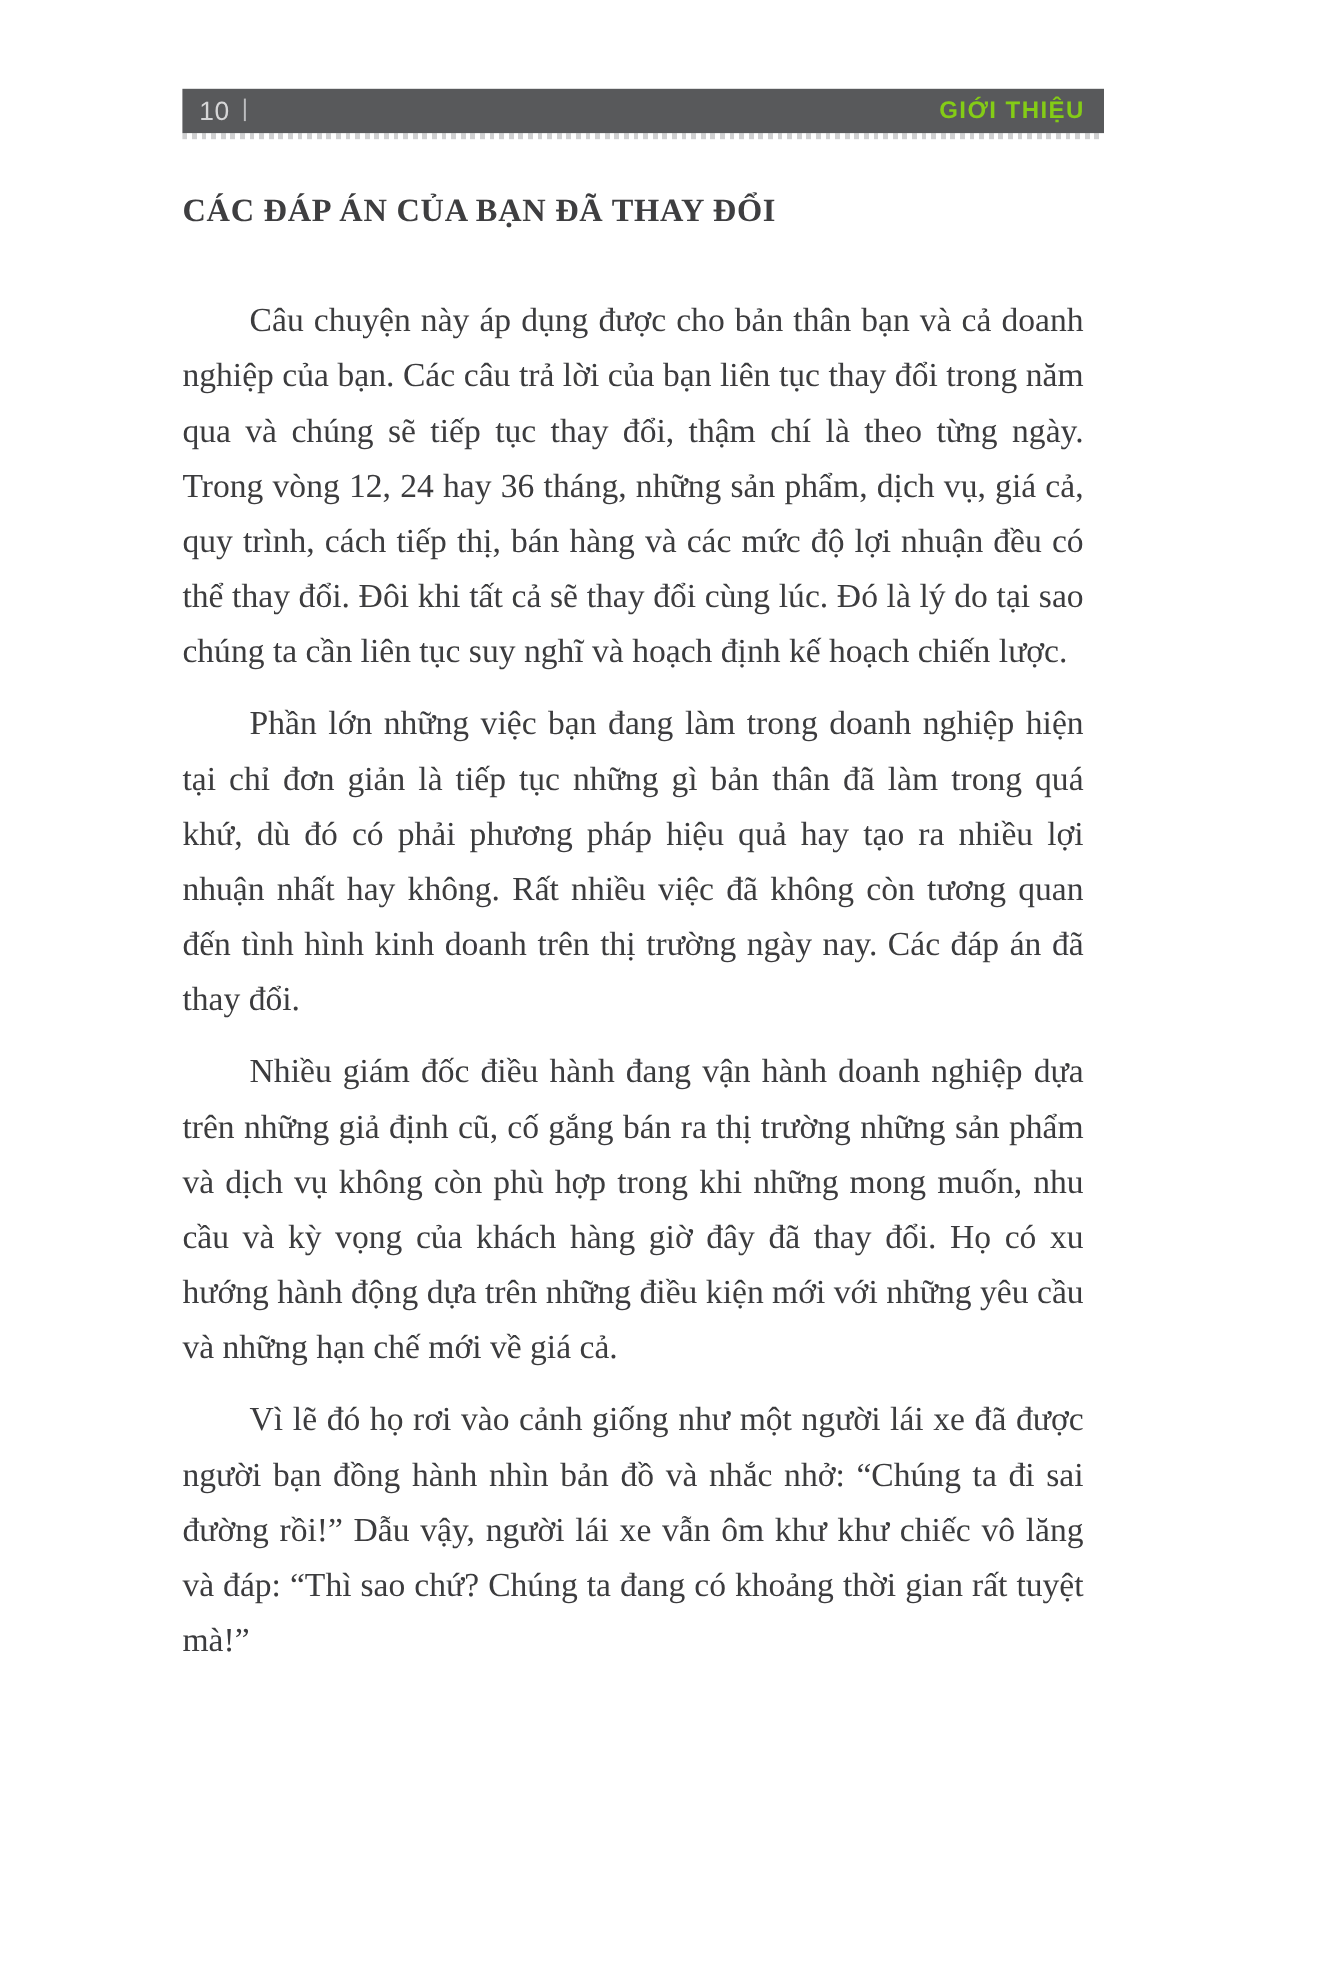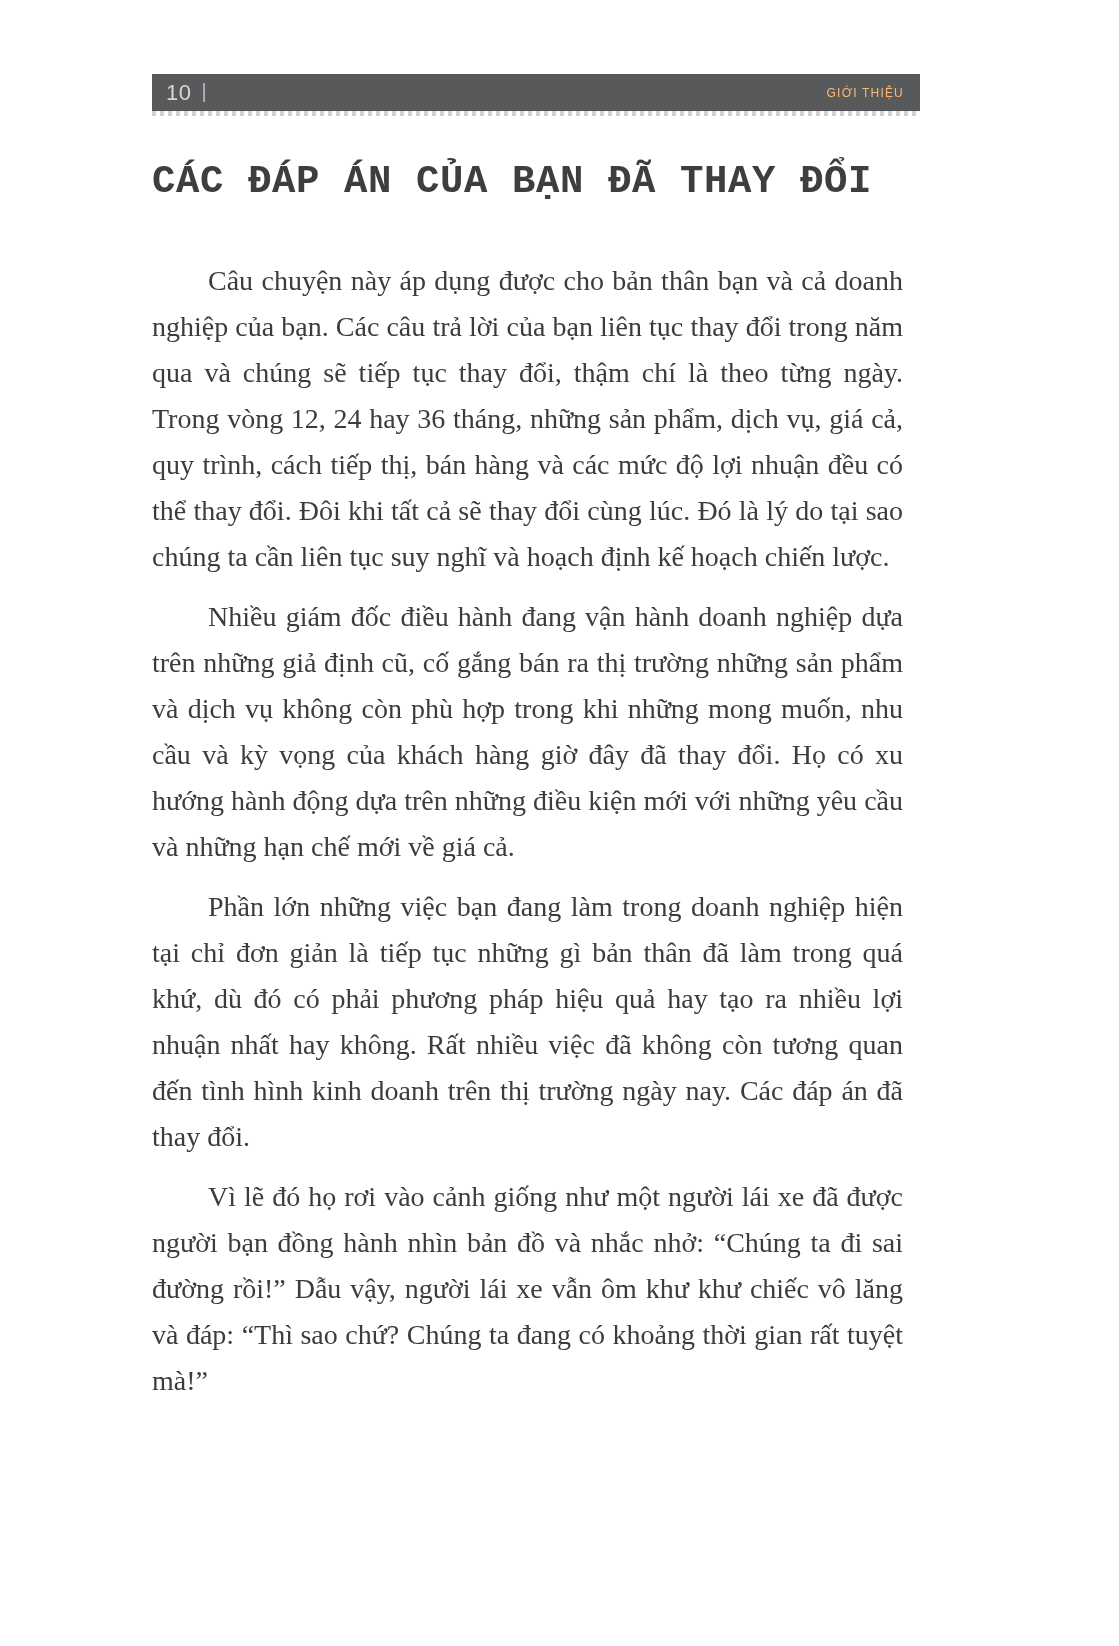--- a/index.html
+++ b/index.html
@@ -54,35 +54,35 @@
     color: #d6d6d7;
     font-size: 22px;
     letter-spacing: .5px;
   }
   .page-sep {
     color: #bcbdbf;
     font-size: 20px;
     transform: translateY(-1px);
   }
   .section-title {
-    color: #fdba74;
-    font-size: 12px;
-    font-weight: normal;
+    color: #84cc16;
+    font-size: 20px;
+    font-weight: bold;
     letter-spacing: 1.2px;
   }
   .content {
     position: absolute;
     left: 152px;
     top: 160px;
     width: 762px;
   }
   .chapter-heading {
-    font-family: Liberation Mono, monospace;
+    font-family: Liberation Serif, serif;
     font-weight: 700;
-    font-size: 39px;
+    font-size: 27px;
     letter-spacing: .6px;
     color: #3e3e40;
     margin: 0 0 54px 0;
   }
   .body-copy p {
     font-family: "Liberation Serif", serif;
     font-size: 28px;
     line-height: 46px;
     color: #3c3c3e;
     text-align: justify;
@@ -104,19 +104,19 @@
       <span class="page-sep">|</span>
     </div>
     <span class="section-title">GIỚI THIỆU</span>
   </header>
 
   <main class="content">
     <h1 class="chapter-heading">CÁC ĐÁP ÁN CỦA BẠN ĐÃ THAY ĐỔI</h1>
 
     <div class="body-copy">
       <p>Câu chuyện này áp dụng được cho bản thân bạn và cả doanh nghiệp của bạn. Các câu trả lời của bạn liên tục thay đổi trong năm qua và chúng sẽ tiếp tục thay đổi, thậm chí là theo từng ngày. Trong vòng 12, 24 hay 36 tháng, những sản phẩm, dịch vụ, giá cả, quy trình, cách tiếp thị, bán hàng và các mức độ lợi nhuận đều có thể thay đổi. Đôi khi tất cả sẽ thay đổi cùng lúc. Đó là lý do tại sao chúng ta cần liên tục suy nghĩ và hoạch định kế hoạch chiến lược.</p>
+      <p>Phần lớn những việc bạn đang làm trong doanh nghiệp hiện tại chỉ đơn giản là tiếp tục những gì bản thân đã làm trong quá khứ, dù đó có phải phương pháp hiệu quả hay tạo ra nhiều lợi nhuận nhất hay không. Rất nhiều việc đã không còn tương quan đến tình hình kinh doanh trên thị trường ngày nay. Các đáp án đã thay đổi.</p>
       <p>Nhiều giám đốc điều hành đang vận hành doanh nghiệp dựa trên những giả định cũ, cố gắng bán ra thị trường những sản phẩm và dịch vụ không còn phù hợp trong khi những mong muốn, nhu cầu và kỳ vọng của khách hàng giờ đây đã thay đổi. Họ có xu hướng hành động dựa trên những điều kiện mới với những yêu cầu và những hạn chế mới về giá cả.</p>
-      <p>Phần lớn những việc bạn đang làm trong doanh nghiệp hiện tại chỉ đơn giản là tiếp tục những gì bản thân đã làm trong quá khứ, dù đó có phải phương pháp hiệu quả hay tạo ra nhiều lợi nhuận nhất hay không. Rất nhiều việc đã không còn tương quan đến tình hình kinh doanh trên thị trường ngày nay. Các đáp án đã thay đổi.</p>
       <p>Vì lẽ đó họ rơi vào cảnh giống như một người lái xe đã được người bạn đồng hành nhìn bản đồ và nhắc nhở: “Chúng ta đi sai đường rồi!” Dẫu vậy, người lái xe vẫn ôm khư khư chiếc vô lăng và đáp: “Thì sao chứ? Chúng ta đang có khoảng thời gian rất tuyệt mà!”</p>
     </div>
   </main>
 
 </div>
 
 </body></html>

